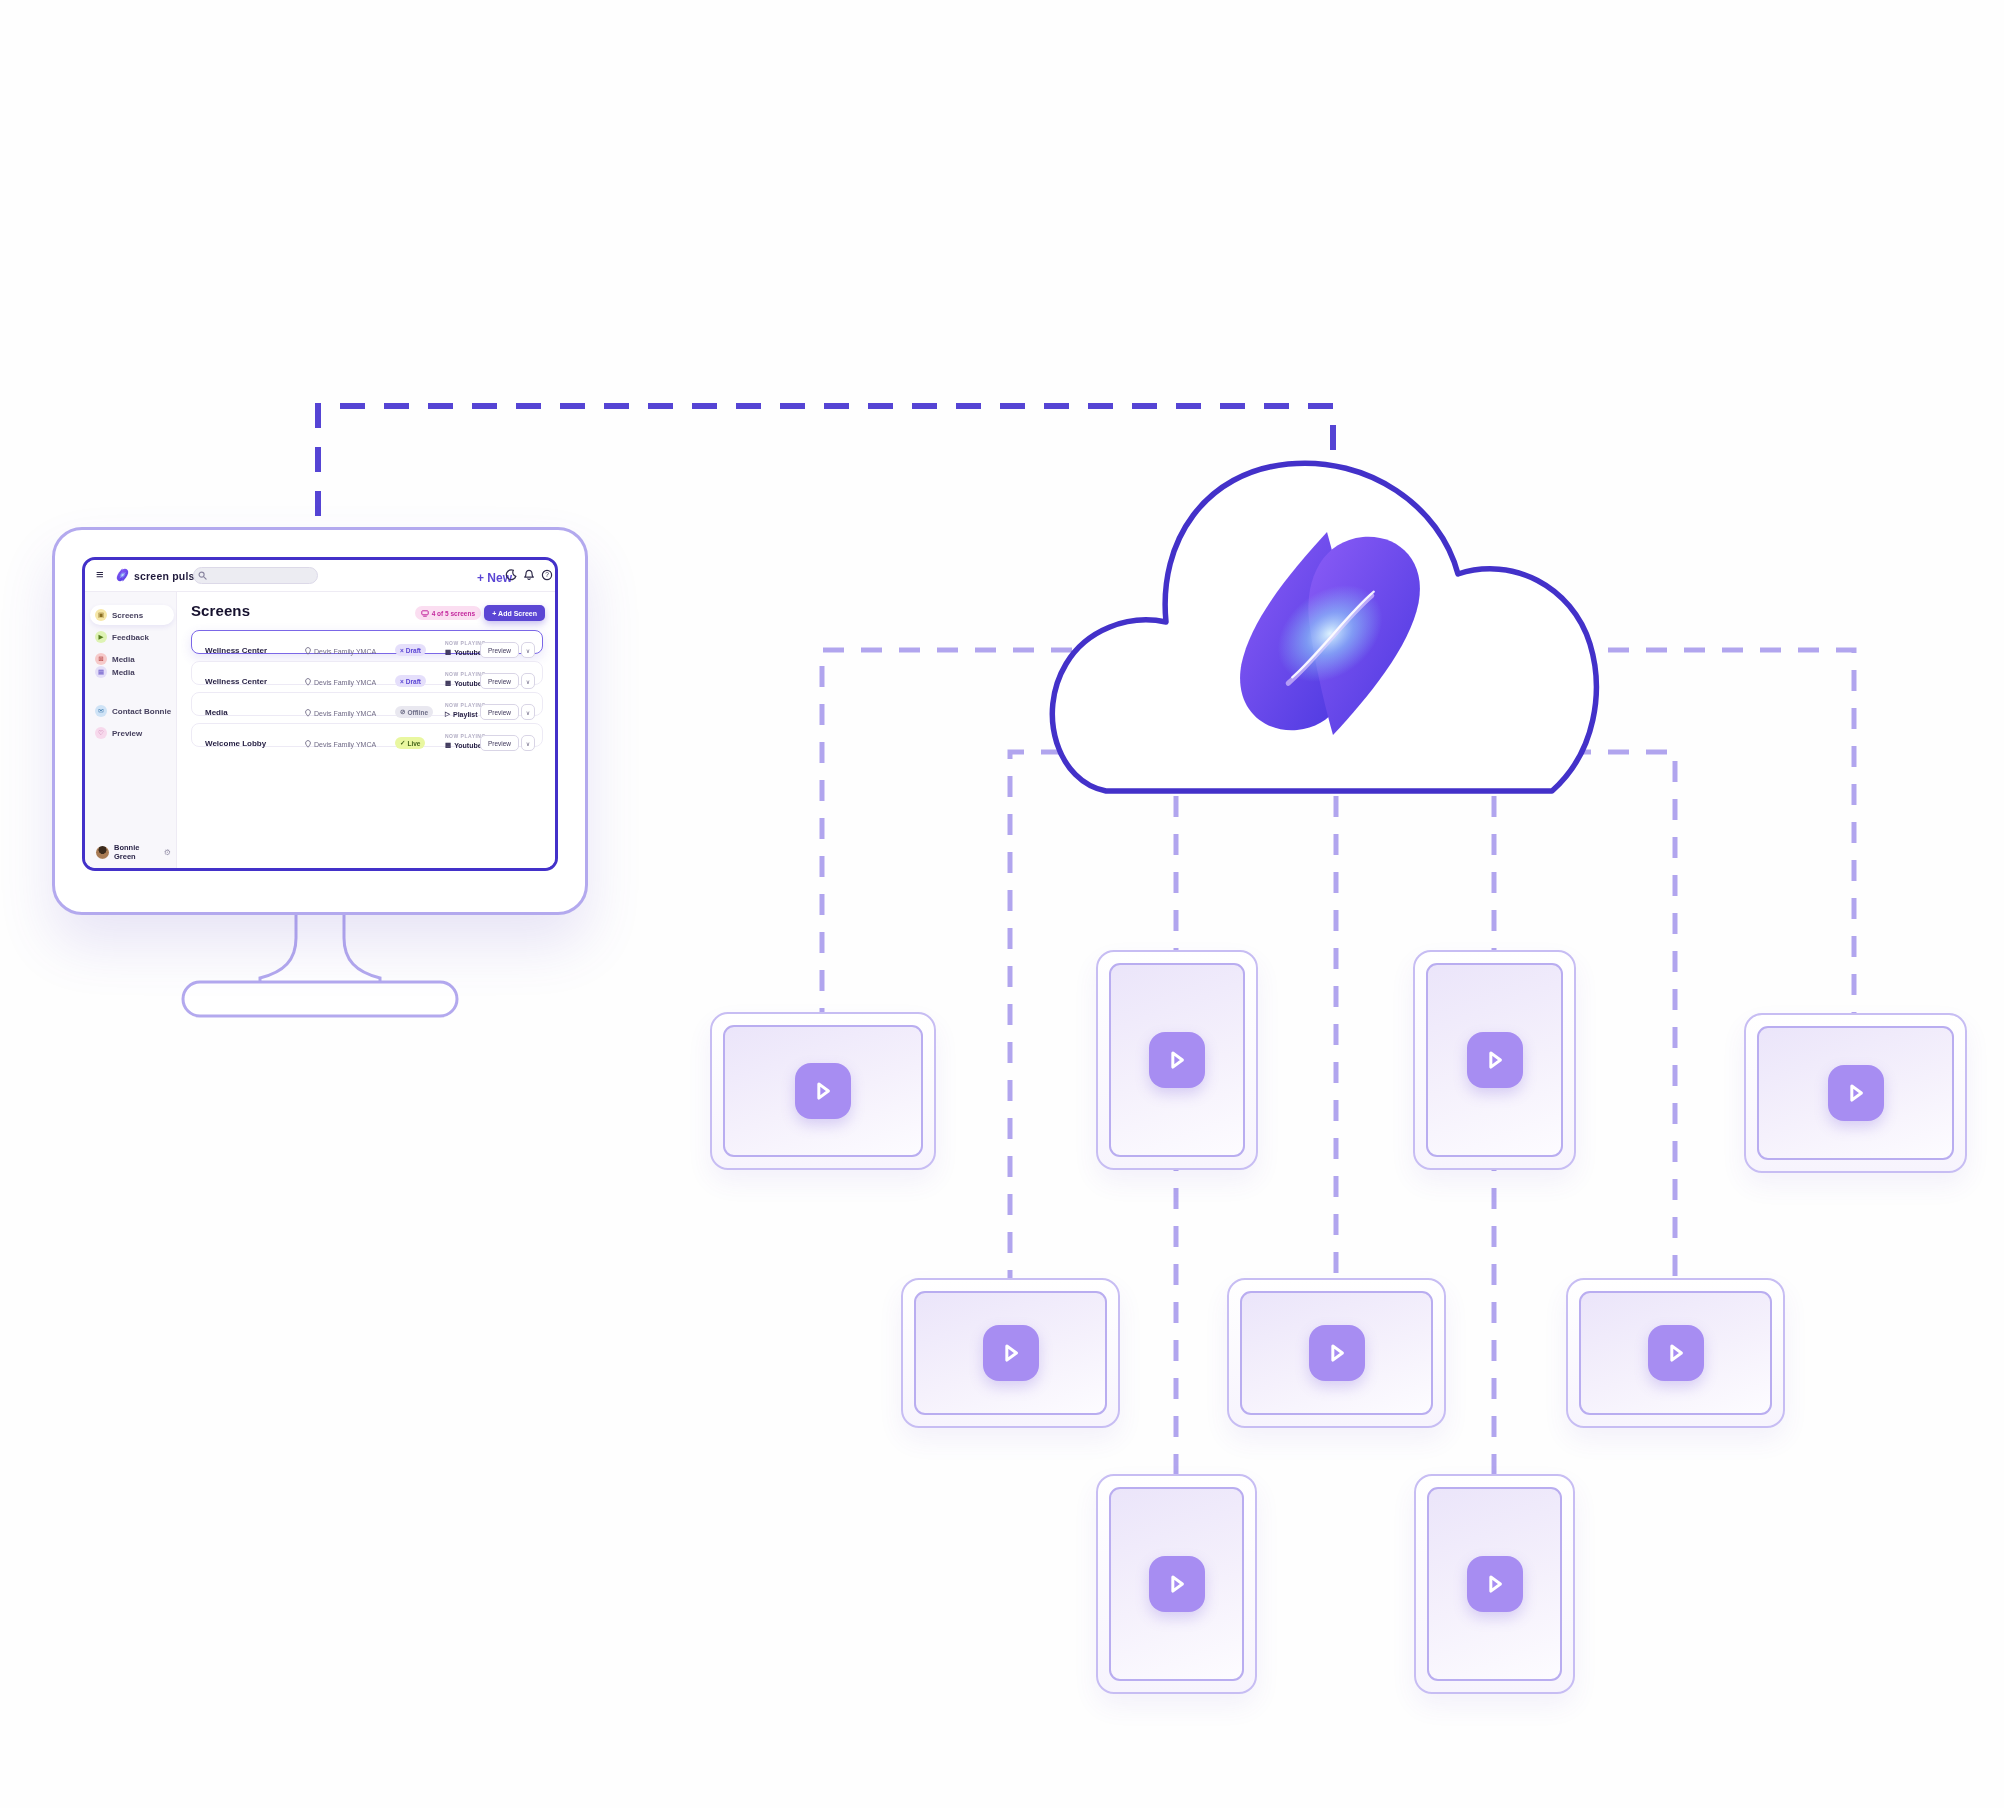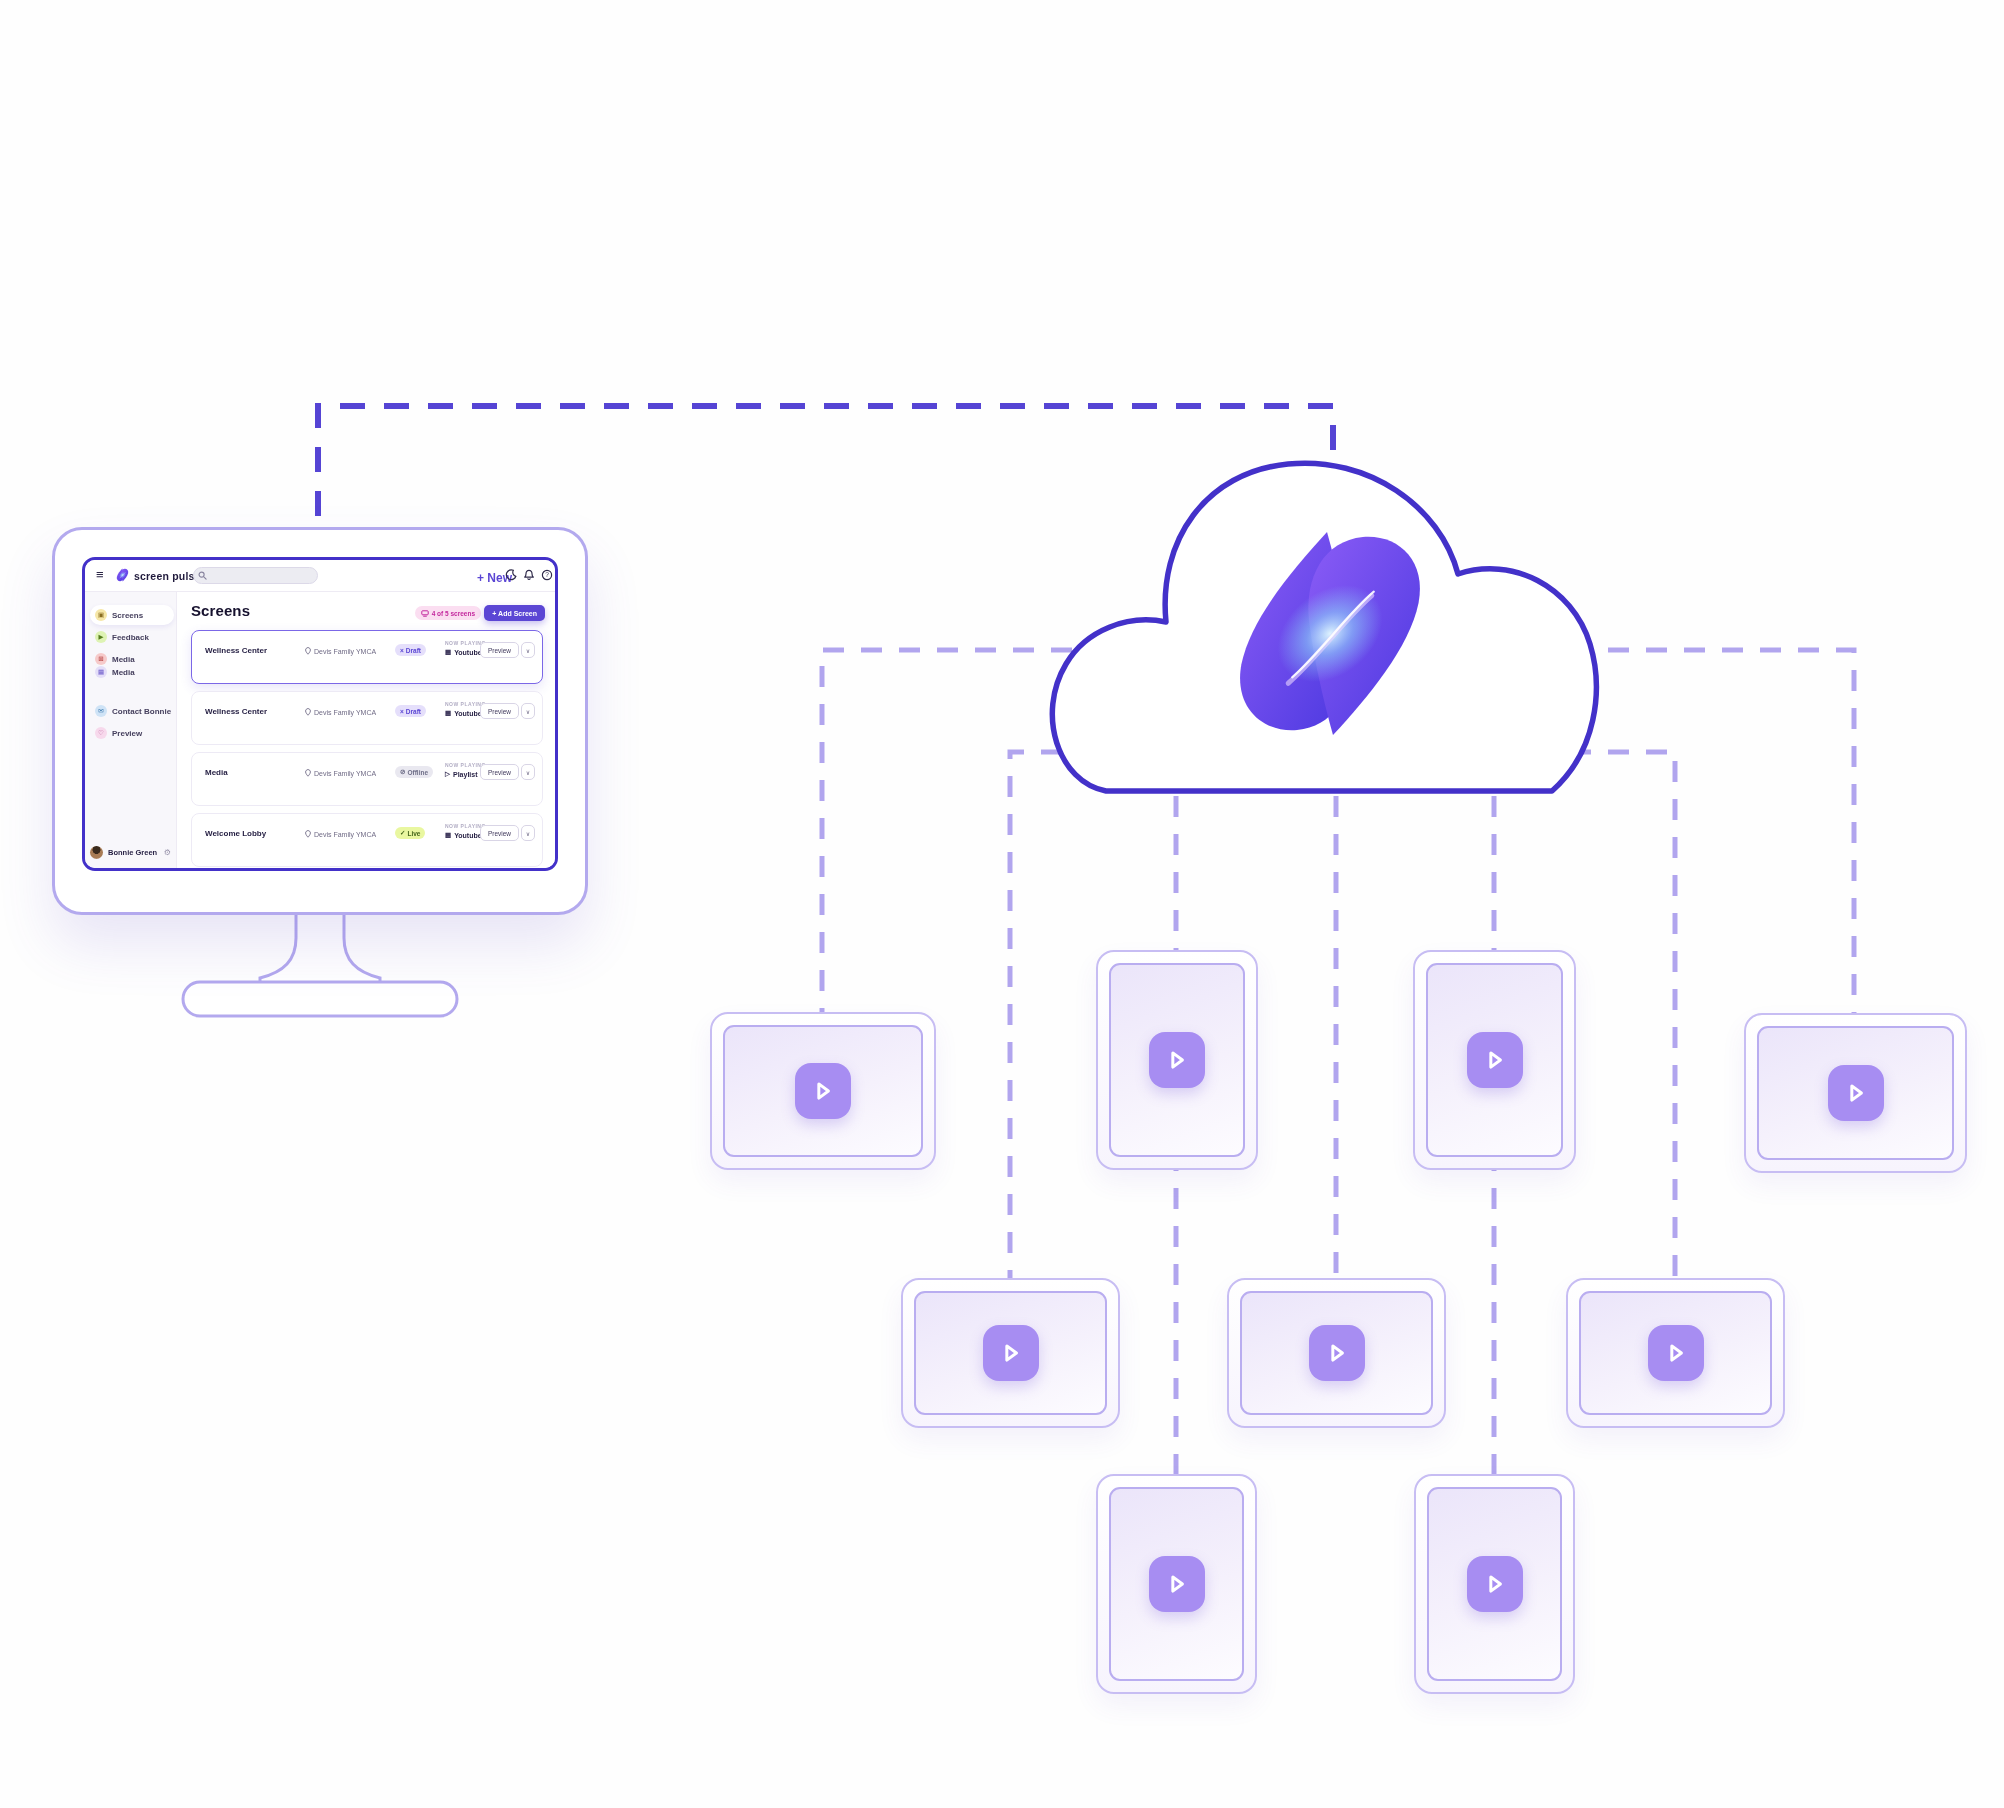--- a/index.html
+++ b/index.html
@@ -30,36 +30,36 @@
   
   .sidebar{position:absolute;left:0;top:32px;bottom:0;width:92px;background:#f8f7fb;border-right:1px solid #eeebf4;}
   .side-item{position:absolute;left:5px;width:84px;height:20px;border-radius:10px;display:flex;align-items:center;gap:5px;padding:0 0 0 5px;}
   .side-item.active{background:#fff;box-shadow:0 2px 5px rgba(90,70,200,.10);}
   .side-ic{width:12px;height:12px;border-radius:50%;display:flex;align-items:center;justify-content:center;
            font-size:6.5px;line-height:12px;flex:0 0 12px;}
   .side-label{font-size:8px;font-weight:600;color:#46405e;white-space:nowrap;}
   .si-0 .side-ic{background:#f6e7a8;color:#8a6d1f;} .si-1 .side-ic{background:#def3b4;color:#567d1e;}
   .si-2 .side-ic{background:#f6caca;color:#b03333;} .si-3 .side-ic{background:#e4def8;color:#6a57c9;}
   .si-4 .side-ic{background:#cfe3f6;color:#2f6fa8;} .si-5 .side-ic{background:#f7d9ec;color:#b0478f;}
-  .user-row{position:absolute;left:5px;right:5px;bottom:7px;height:18px;display:flex;align-items:center;gap:5px;}
+  .user-row{position:absolute;left:11px;right:5px;bottom:7px;height:18px;display:flex;align-items:center;gap:5px;}
   .avatar{width:13px;height:13px;border-radius:50%;flex:0 0 13px;
           background:radial-gradient(circle at 50% 30%,#3a2a1c 0 34%,#a87b54 38% 70%,#cdb49a 100%);}
   .user-name{font-size:7.5px;font-weight:700;color:#241e42;flex:1;}
   .user-gear{font-size:8px;color:#9a95ad;}
 
   
   .main{position:absolute;left:92px;top:32px;right:0;bottom:0;background:#fff;}
   .page-title{position:absolute;left:14px;top:10px;font-size:15px;font-weight:800;color:#16112e;letter-spacing:.1px;}
   .count-badge{position:absolute;right:74px;top:14px;height:14px;border-radius:7px;background:#fbdef1;
                display:flex;align-items:center;gap:3px;padding:0 6px;font-size:6.5px;font-weight:700;color:#c3289d;}
   .add-btn{position:absolute;right:10px;top:13px;height:16px;border-radius:5px;background:#5b46d4;border:none;
            color:#fff;font-size:7px;font-weight:600;padding:0 8px;box-shadow:0 3px 7px rgba(91,70,212,.35);
            font-family:"Liberation Sans",sans-serif;}
   .rows{position:absolute;left:14px;right:12px;top:38px;}
-  .row{position:relative;height:54px;margin-bottom:7px;background:#fff;border:1px solid #edeaf5;border-radius:8px;}
+  .row{position:relative;height:24px;margin-bottom:7px;background:#fff;border:1px solid #edeaf5;border-radius:8px;}
   .row.highlight{border:1.5px solid #7b67e7;box-shadow:0 4px 12px rgba(91,70,212,.14);}
   .row .name{position:absolute;left:13px;top:15px;font-size:8px;font-weight:700;color:#241e42;}
   .row .loc{position:absolute;left:113px;top:16px;font-size:7px;color:#6f6a85;display:flex;align-items:center;gap:3px;}
   .badge{position:absolute;left:203px;top:13px;height:12px;border-radius:6px;padding:0 5px;
          font-size:6.5px;font-weight:700;display:flex;align-items:center;gap:2px;}
   .badge.draft{background:#e5dffb;color:#5b46d4;}
   .badge.offline{background:#e9e8f0;color:#6f6f88;}
   .badge.live{background:#e9f7a0;color:#44651a;}
   .np{position:absolute;left:253px;top:9px;}
   .np-label{font-size:5px;letter-spacing:.5px;color:#b2adc4;font-weight:700;}

